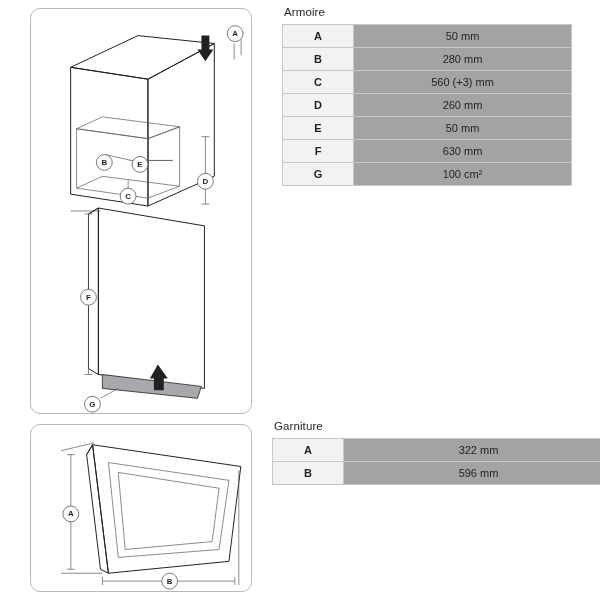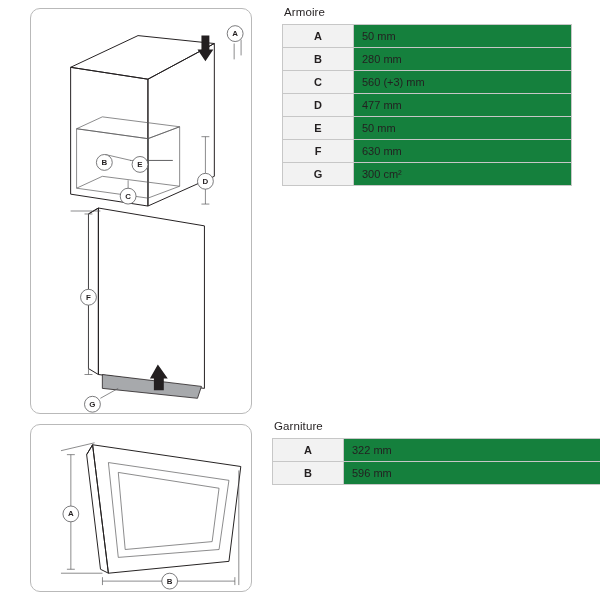--- a/index.html
+++ b/index.html
@@ -76,22 +76,22 @@
     vertical-align: middle;
     color: #231f20;
   }
   table.spec td.key {
     width: 54px;
     background: #f2f2f2;
     text-align: center;
     font-weight: bold;
   }
   table.spec td.val {
-    background: #15803d;
-    text-align: left;
+    background: #a3a3a3;
+    text-align: center;
   }
 
   
   svg text {
     font-family: "Liberation Sans", sans-serif;
     font-size: 8px;
     fill: #231f20;
   }
   .lbl {
     font-size: 8px;
@@ -230,33 +230,33 @@
         <tr>
           <td class="key">B</td>
           <td class="val">280 mm</td>
         </tr>
         <tr>
           <td class="key">C</td>
           <td class="val">560 (+3) mm</td>
         </tr>
         <tr>
           <td class="key">D</td>
-          <td class="val">477 mm</td>
+          <td class="val">260 mm</td>
         </tr>
         <tr>
           <td class="key">E</td>
           <td class="val">50 mm</td>
         </tr>
         <tr>
           <td class="key">F</td>
           <td class="val">630 mm</td>
         </tr>
         <tr>
           <td class="key">G</td>
-          <td class="val">300 cm²</td>
+          <td class="val">100 cm²</td>
         </tr>
       </tbody>
     </table>
   </div>
 
   <div class="table-block" id="block-garniture">
     <div class="table-title">Garniture</div>
     <table class="spec">
       <tbody>
         <tr>

